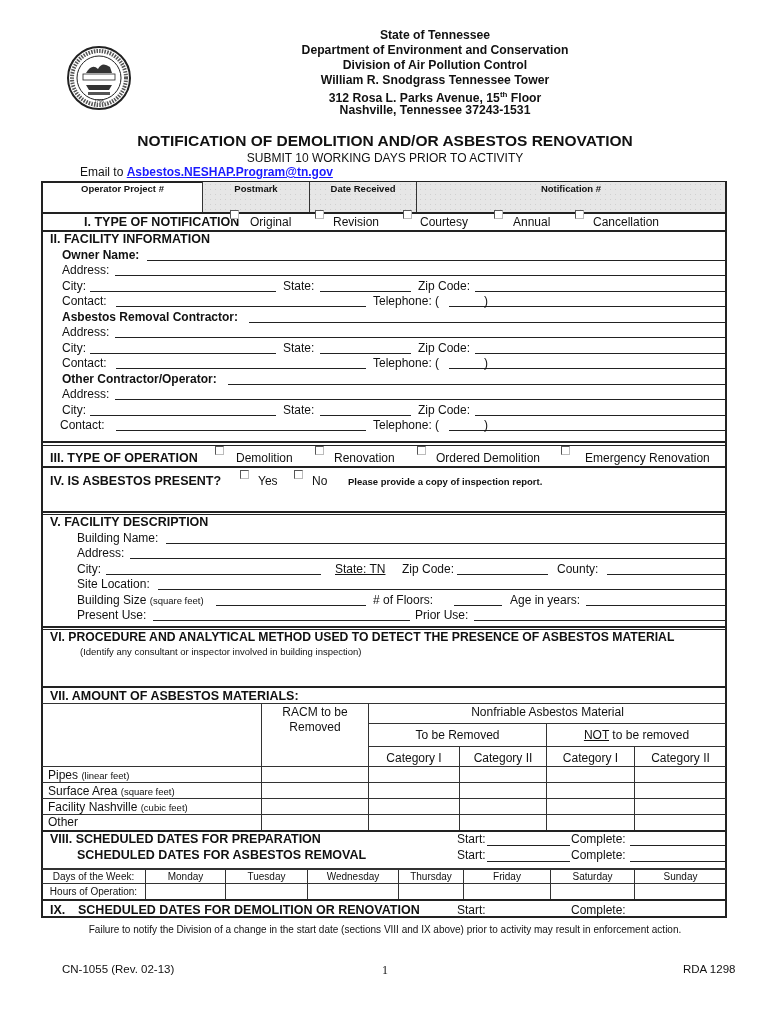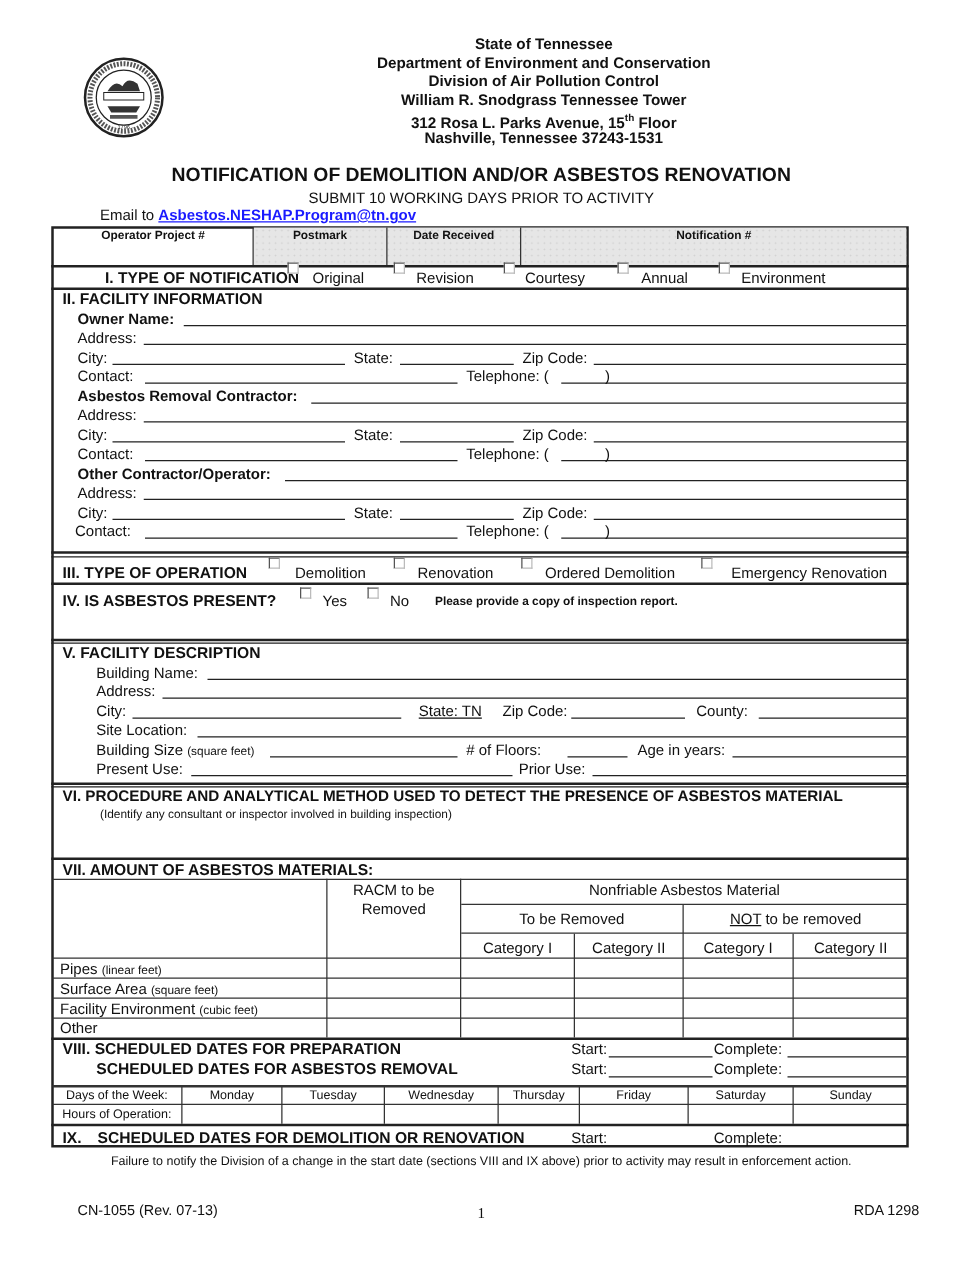--- a/index.html
+++ b/index.html
@@ -67,21 +67,21 @@
 <div class="abs sec" style="left:50px; top:215px;margin-left:34px;">I.  TYPE OF NOTIFICATION</div>
 <div class="cb" style="left:230px; top:210px;"></div>
 <div class="abs lbl" style="left:250px; top:215px;">Original</div>
 <div class="cb" style="left:315px; top:210px;"></div>
 <div class="abs lbl" style="left:333px; top:215px;">Revision</div>
 <div class="cb" style="left:403px; top:210px;"></div>
 <div class="abs lbl" style="left:420px; top:215px;">Courtesy</div>
 <div class="cb" style="left:494px; top:210px;"></div>
 <div class="abs lbl" style="left:513px; top:215px;">Annual</div>
 <div class="cb" style="left:575px; top:210px;"></div>
-<div class="abs lbl" style="left:593px; top:215px;">Environment</div>
+<div class="abs lbl" style="left:593px; top:215px;">Cancellation</div>
 <div class="hline" style="top:230px;"></div>
 
 <div class="abs sec" style="left:50px; top:232px;text-align:center;">II. FACILITY INFORMATION</div>
 
 <div class="abs lblb" style="left:62px; top:248px;">Owner Name:</div>
 <div class="u" style="left:147px; width:578px; top:260px;"></div>
 <div class="abs lbl" style="left:62px; top:263px;">Address:</div>
 <div class="u" style="left:115px; width:610px; top:275px;"></div>
 <div class="abs lbl" style="left:62px; top:279px;">City:</div>
 <div class="u" style="left:90px; width:186px; top:291px;"></div>
@@ -201,21 +201,21 @@
 <div class="cell" style="left:369px; width:357px; top:705px;">Nonfriable Asbestos Material</div>
 <div class="cell" style="left:369px; width:177px; top:728px;">To be Removed</div>
 <div class="cell" style="left:547px; width:179px; top:728px;"><span style="text-decoration:underline;">NOT</span><span> to be removed</span></div>
 <div class="cell" style="left:369px; width:90px; top:751px;">Category I</div>
 <div class="cell" style="left:460px; width:86px; top:751px;">Category II</div>
 <div class="cell" style="left:547px; width:87px; top:751px;">Category I</div>
 <div class="cell" style="left:635px; width:91px; top:751px;">Category II</div>
 
 <div class="abs lbl" style="left:48px; top:768px;"><span>Pipes</span> <span class="tiny">(linear feet)</span></div>
 <div class="abs lbl" style="left:48px; top:784px;"><span>Surface Area</span> <span class="tiny">(square feet)</span></div>
-<div class="abs lbl" style="left:48px; top:800px;"><span>Facility Environment</span> <span class="tiny">(cubic feet)</span></div>
+<div class="abs lbl" style="left:48px; top:800px;"><span>Facility Nashville</span> <span class="tiny">(cubic feet)</span></div>
 <div class="abs lbl" style="left:48px; top:815px;">Other</div>
 
 <div class="hline" style="top:830px;"></div>
 
 <div class="abs sec" style="left:50px; top:832px;">VIII.  SCHEDULED DATES FOR PREPARATION</div>
 <div class="abs sec" style="left:77px; top:848px;">SCHEDULED DATES FOR ASBESTOS REMOVAL</div>
 <div class="abs lbl" style="left:457px; top:832px;">Start:</div>
 <div class="u" style="left:487px; width:83px; top:845px;"></div>
 <div class="abs lbl" style="left:571px; top:832px;">Complete:</div>
 <div class="u" style="left:630px; width:95px; top:845px;"></div>
@@ -255,15 +255,15 @@
 
 <div class="abs sec" style="left:50px; top:903px;">IX.</div>
 <div class="abs sec" style="left:78px; top:903px;">SCHEDULED DATES FOR DEMOLITION OR RENOVATION</div>
 <div class="abs lbl" style="left:457px; top:903px;">Start:</div>
 <div class="u" style="left:487px; width:83px; top:916px;"></div>
 <div class="abs lbl" style="left:571px; top:903px;">Complete:</div>
 <div class="u" style="left:630px; width:95px; top:916px;"></div>
 
 <div class="abs" style="left:40px; width:690px; top:924px; text-align:center; font-size:10px;">Failure to notify the Division of a change in the start date (sections VIII and IX above) prior to activity may result in enforcement action.</div>
 
-<div class="abs foot" style="left:62px; top:963px;">CN-1055 (Rev. 07-13)</div>
+<div class="abs foot" style="left:62px; top:963px;">CN-1055 (Rev. 02-13)</div>
 <div class="abs" style="left:382px; top:963px; font-family:'Liberation Serif', serif; font-size:12px;">1</div>
 <div class="abs foot" style="left:683px; top:963px;">RDA 1298</div>
 
 </body></html>

